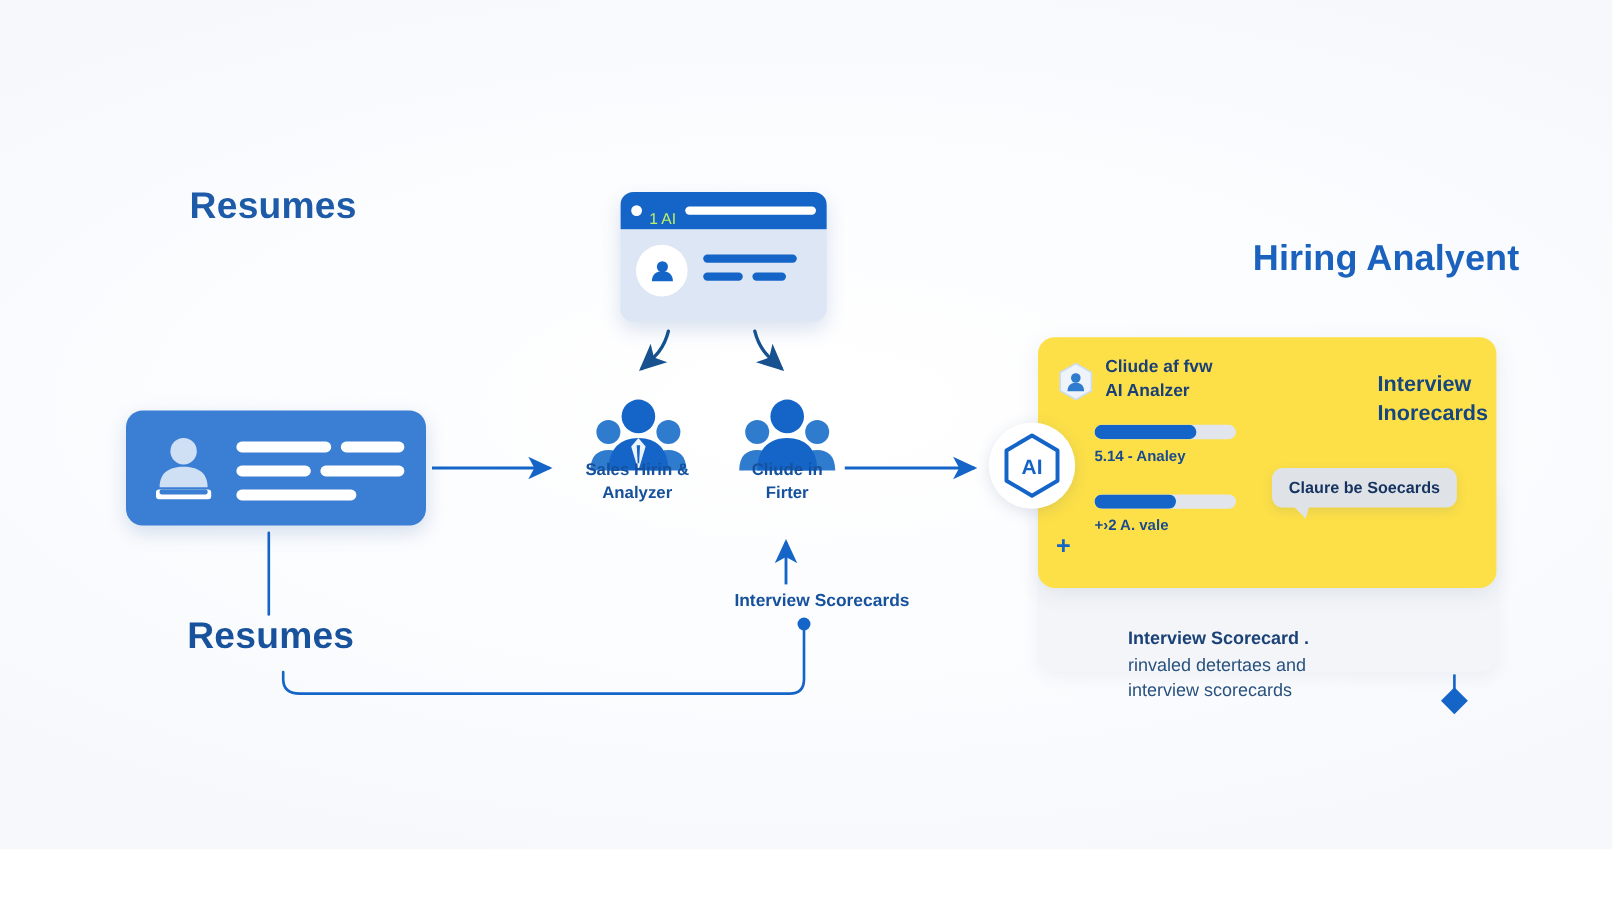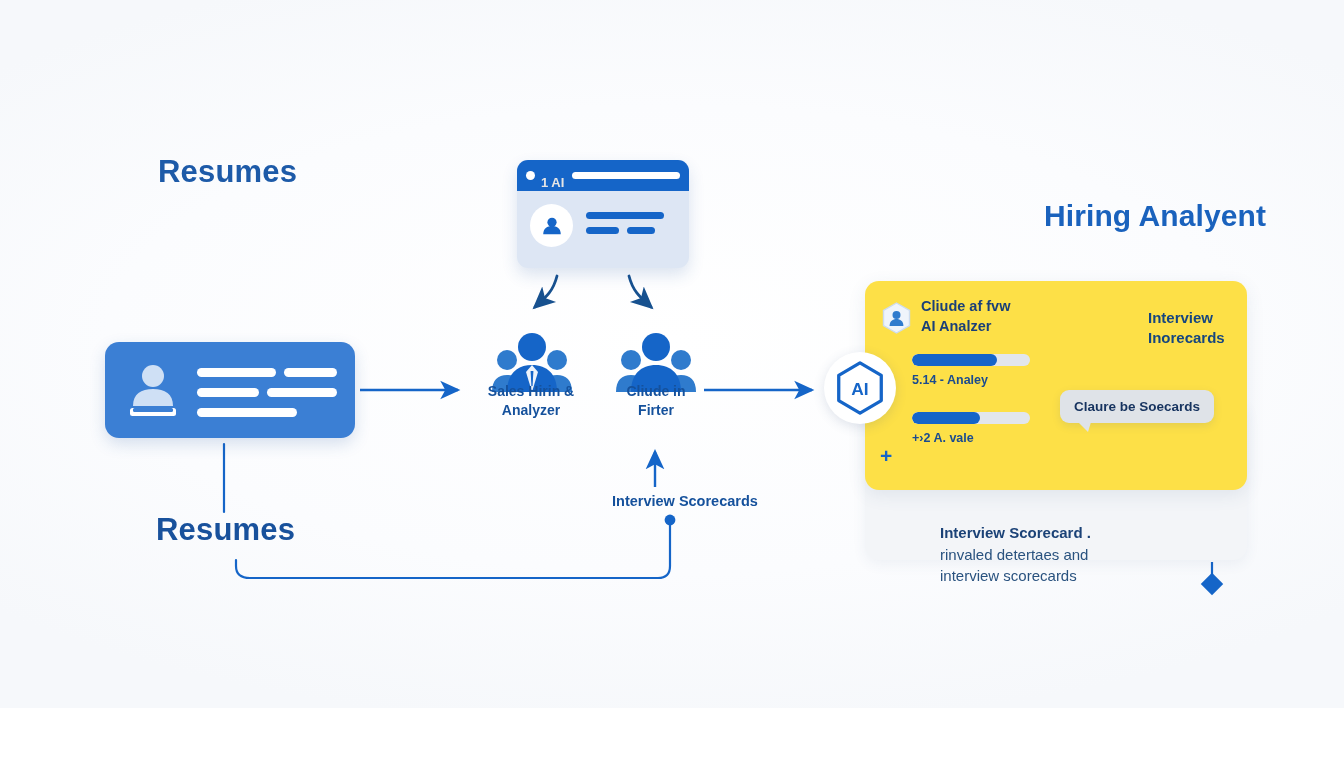--- a/index.html
+++ b/index.html
@@ -102,23 +102,23 @@
     padding: 0 9px;
     gap: 6px;
   }
   #ai-window .dot {
     width: 9px; height: 9px;
     border-radius: 50%;
     background: #ffffff;
     flex: none;
   }
   #ai-window .tb-text {
-    color: #e5e5e5;
+    color: #bef264;
     font-size: 13px;
-    font-weight: bold;
+    font-weight: normal;
     flex: none;
     margin-top: 13px;
   }
   #ai-window .tb-bar {
     height: 7px;
     border-radius: 4px;
     background: #ffffff;
     flex: 1;
     margin-left: 2px;
   }
@@ -231,21 +231,21 @@
     border-radius: 50%;
     background: #ffffff;
     box-shadow: 0 3px 12px rgba(60,90,130,0.16);
     display: flex; align-items: center; justify-content: center;
   }
 
   #label-interview-inorecards {
     position: absolute;
     left: 1148px; top: 308px;
     color: #16467f;
-    font-size: 15px;
+    font-size: 18px;
     font-weight: bold;
     line-height: 1.35;
     white-space: pre-line;
   }
 
   .bubble {
     position: absolute;
     background: #dfe3e8;
     border-radius: 9px;
     color: #16335f;

